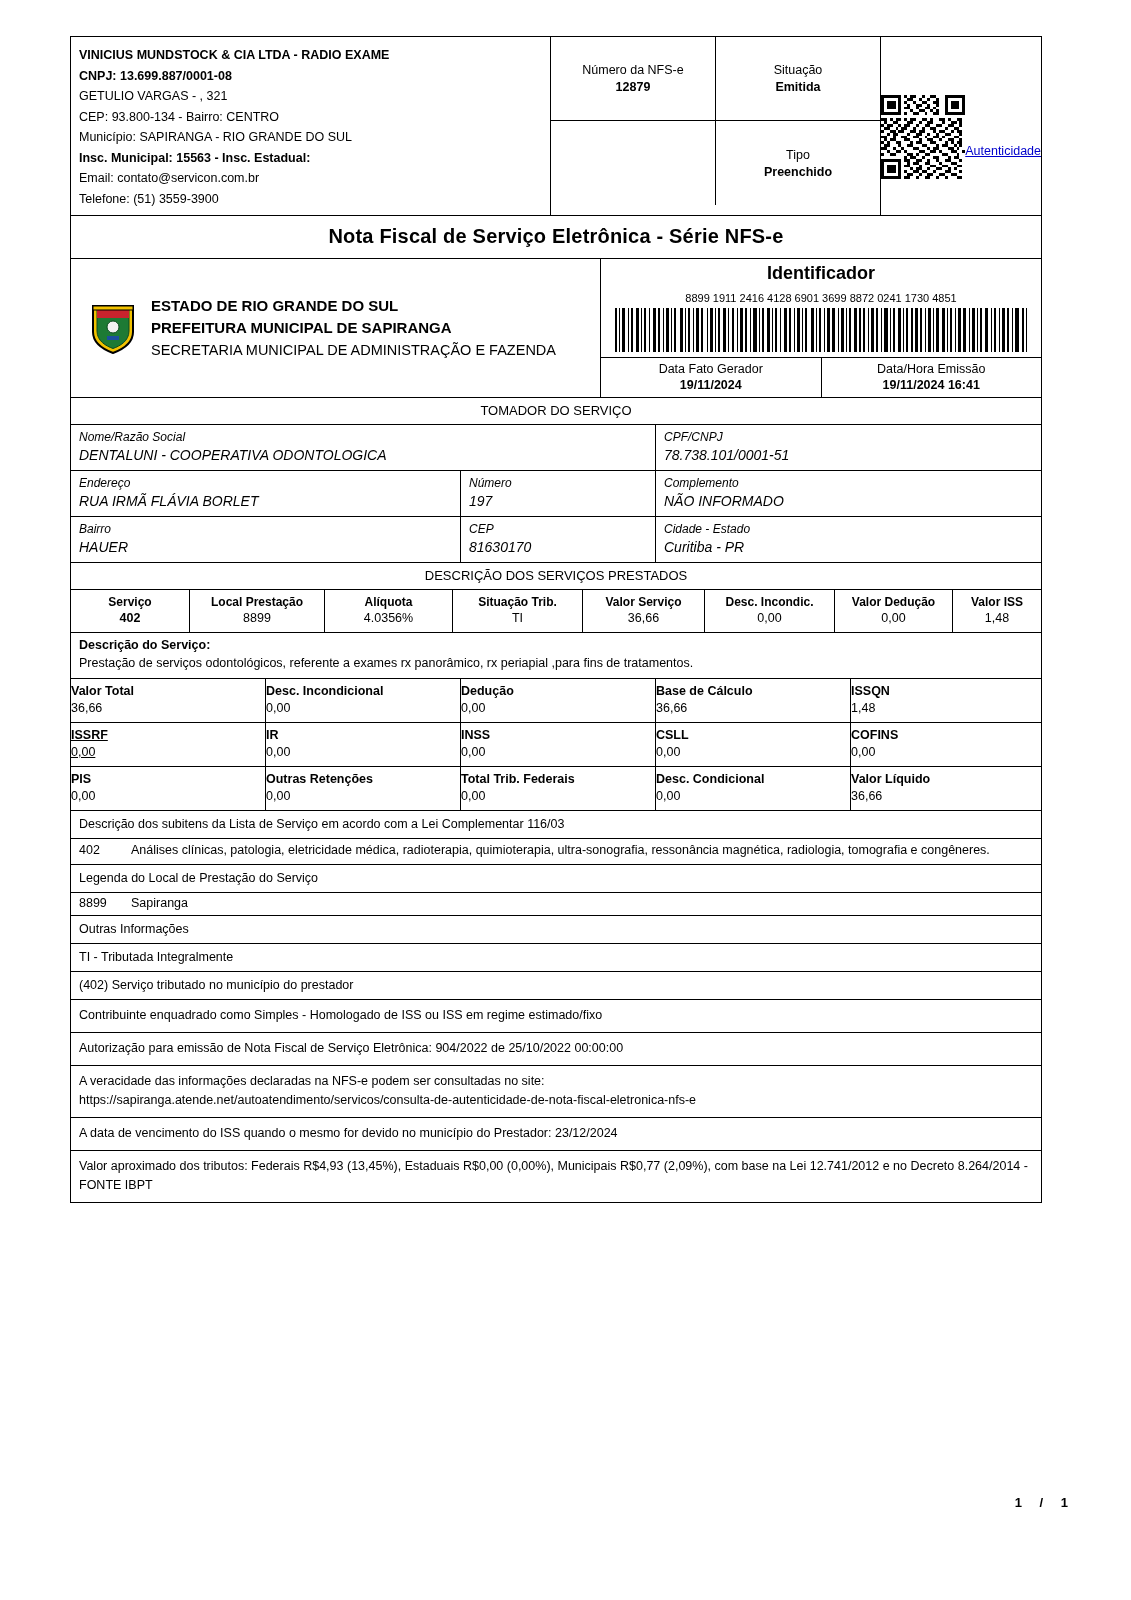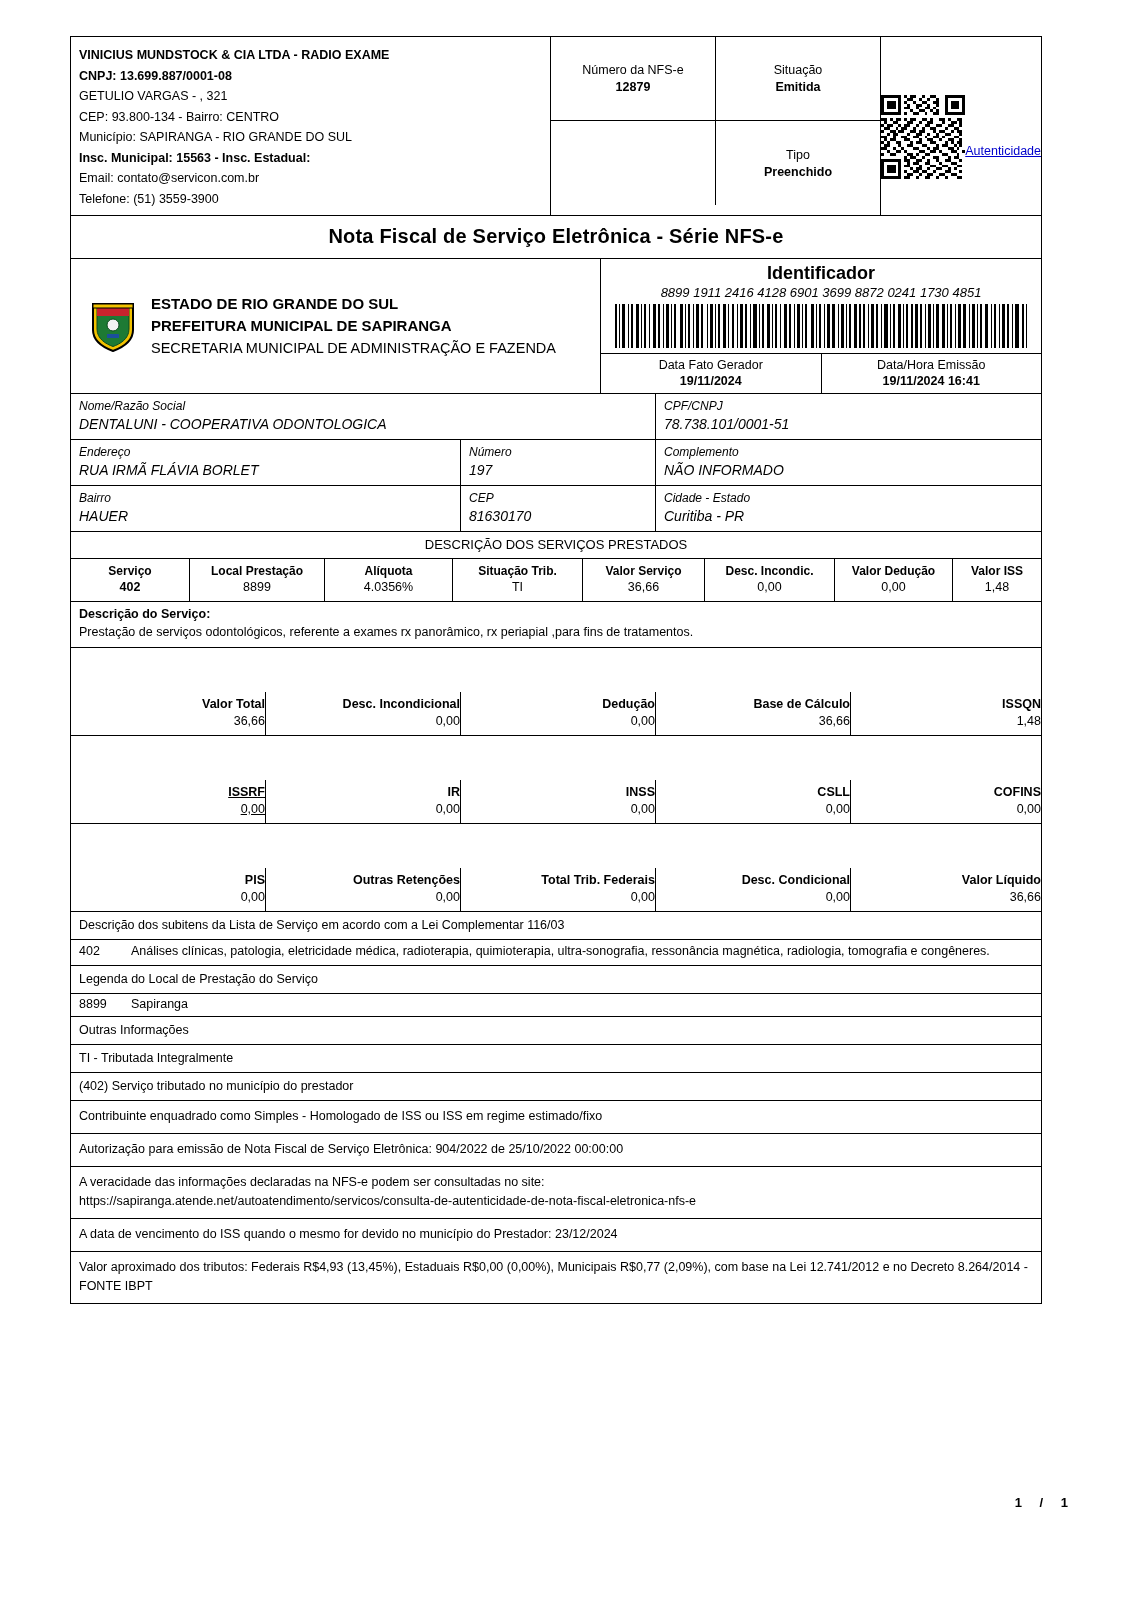--- a/index.html
+++ b/index.html
@@ -119,21 +119,21 @@
     flex: 1;
     box-sizing: border-box;
     display: flex;
     flex-direction: column;
   }
   .ident-top {
     text-align: center;
     padding-top: 4px;
   }
   .ident-top .lbl { font-size: 18px; font-weight: bold; }
-  .ident-top .num { font-size: 13px; margin-top: 1px; font-style: italic; }
+  .ident-top .num { font-size: 11px; margin-top: 8px; }
   .barcode {
     height: 44px;
     margin: 4px 12px 5px 12px;
   }
   .ident-bot { display: flex; }
   .ident-bot .c {
     flex: 1;
     text-align: center;
     padding: 4px 0 5px;
     box-sizing: border-box;
@@ -167,24 +167,23 @@
   .svc-head .val { font-size: 12.5px; line-height: 17px; }
 
   .desc-svc {
     padding: 4px 8px 6px 8px;
   }
   .desc-svc .lbl { font-size: 12.5px; font-weight: bold; line-height: 17px; }
   .desc-svc .val { font-size: 12.5px; line-height: 18px; }
 
   .totals-row { display: flex; }
   .totals-row .c {
-    text-align: right;
+    text-align: left;
     padding: 4px 0 5px;
     box-sizing: border-box;
-    margin-top: 44px;
   }
   .totals-row .lbl { font-size: 12.5px; font-weight: bold; line-height: 17px; }
   .totals-row .val { font-size: 12.5px; line-height: 17px; }
 
   
   .line-block { padding: 4px 8px 5px 8px; }
   .line-block .t { font-size: 12.5px; line-height: 18px; }
   .sub-item { display: flex; padding: 2px 8px 5px 8px; }
   .sub-item .code { width: 52px; font-size: 12.5px; line-height: 18px; flex: none; }
   .sub-item .txt { font-size: 12.5px; line-height: 18px; }
@@ -579,20 +578,21 @@
             <div class="val">19/11/2024</div>
           </div>
           <div class="c">
             <div class="lbl">Data/Hora Emissão</div>
             <div class="val">19/11/2024 16:41</div>
           </div>
         </div>
       </div>
     </div>
 
+    <div class="section-bar bb">TOMADOR DO SERVIÇO</div>
 
     <div class="row bb">
       <div class="cell field br" style="width:585px;">
         <div class="lbl">Nome/Razão Social</div>
         <div class="val">DENTALUNI - COOPERATIVA ODONTOLOGICA</div>
       </div>
       <div class="cell field" style="flex:1;">
         <div class="lbl">CPF/CNPJ</div>
         <div class="val">78.738.101/0001-51</div>
       </div>

